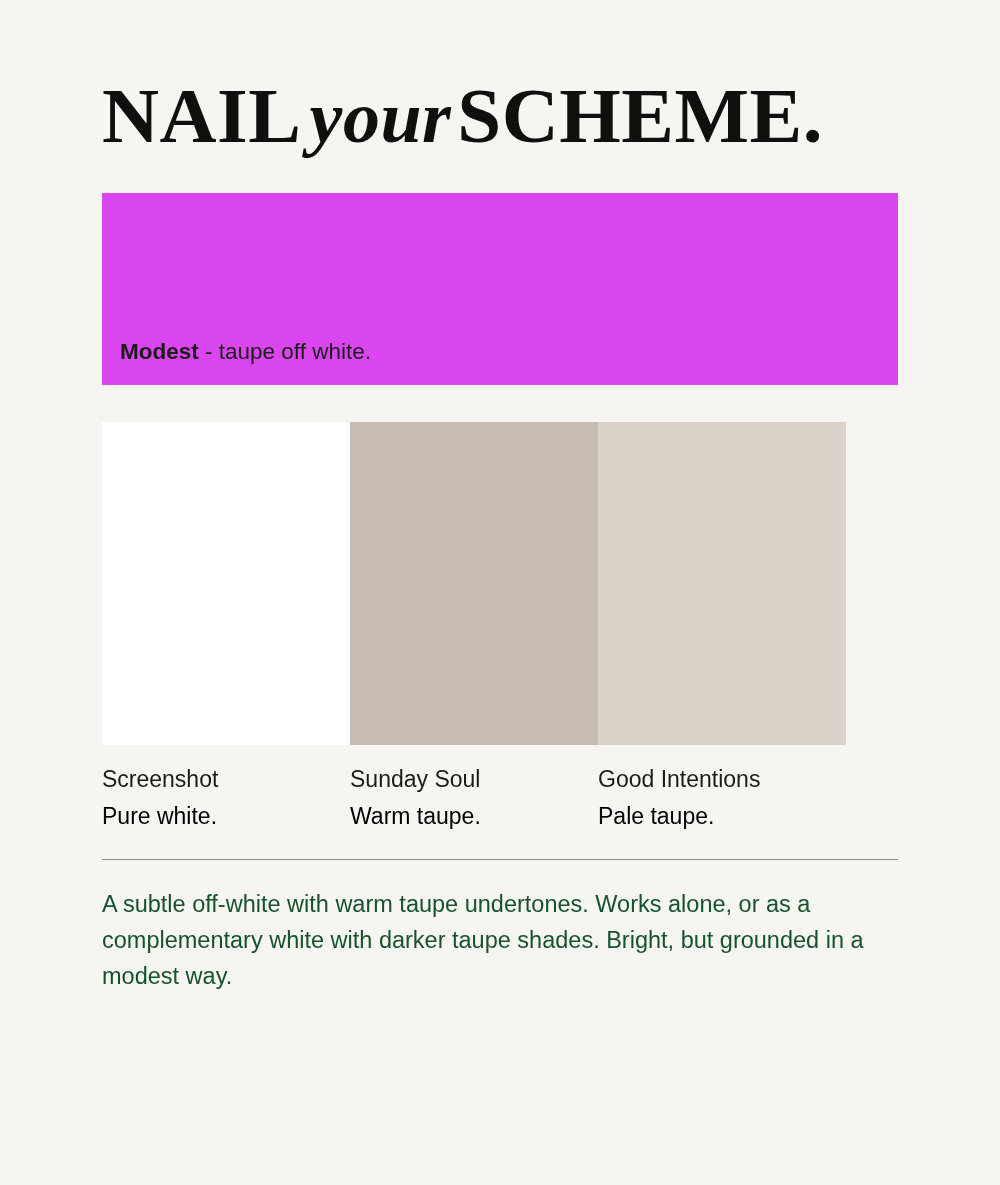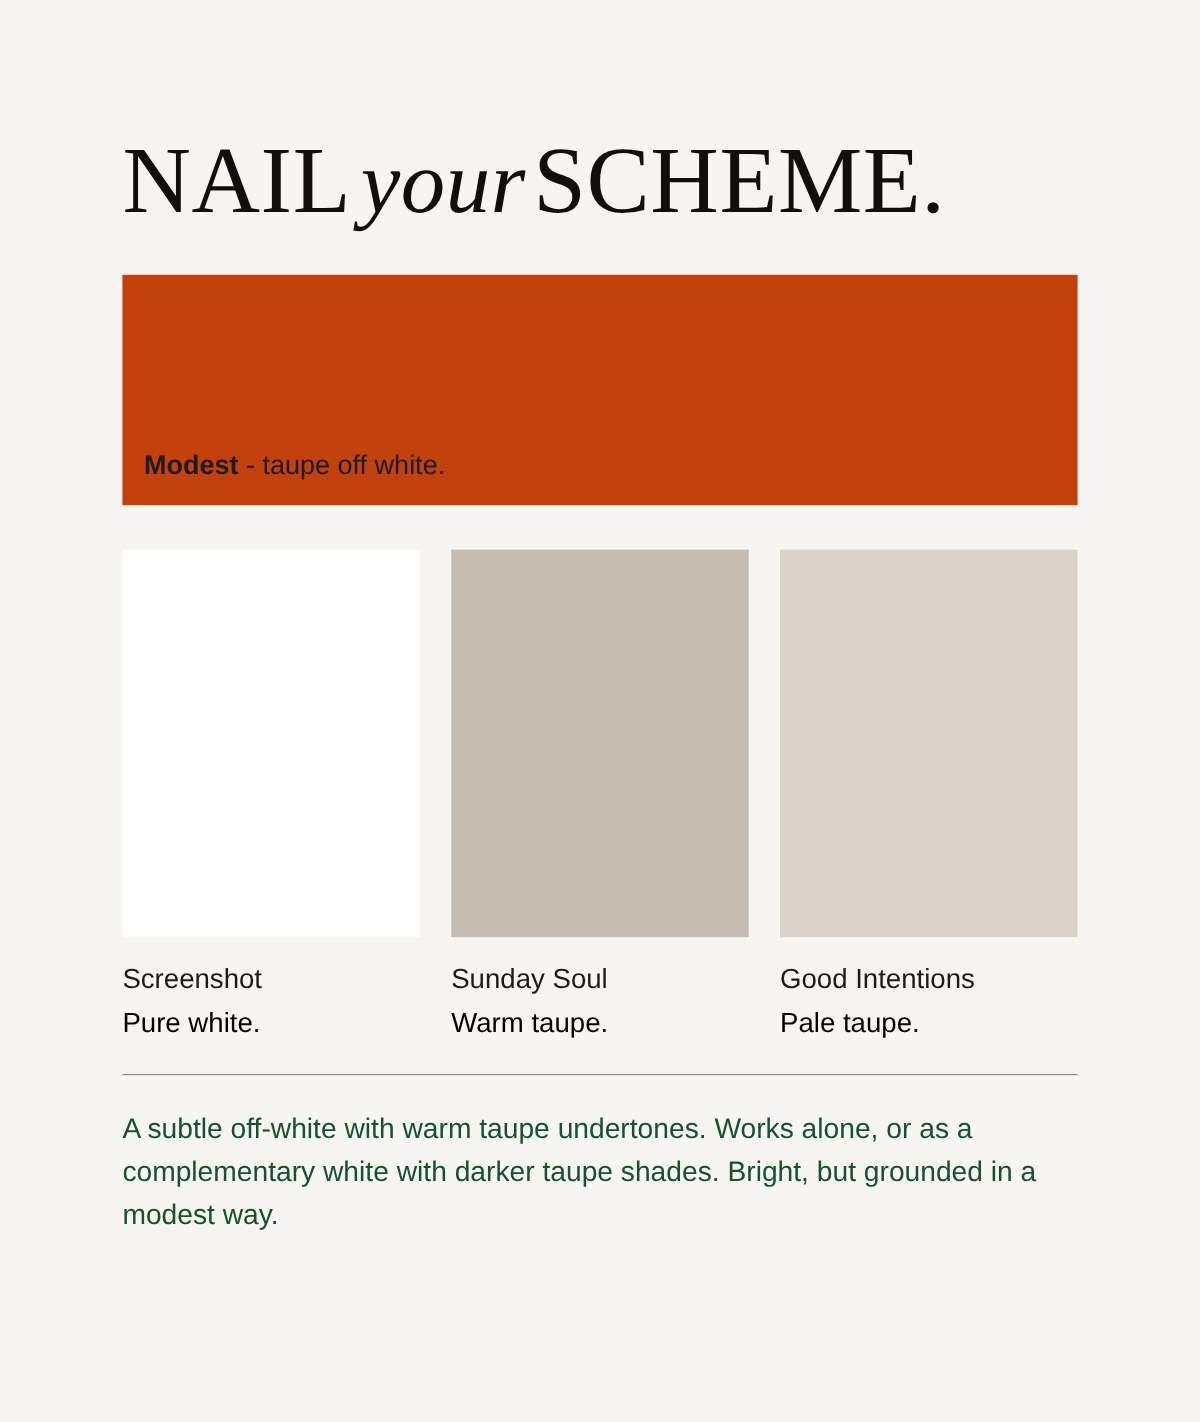--- a/index.html
+++ b/index.html
@@ -18,23 +18,23 @@
   .page {
     position: relative;
     width: 1000px;
     height: 1185px;
     padding: 0 102px;
   }
 
   
   .headline {
     margin: 0;
-    padding-top: 112px;
+    padding-top: 76px;
     font-family: "Liberation Serif", "DejaVu Serif", serif;
-    font-weight: 400;
+    font-weight: 700;
     font-size: 79px;
     line-height: 1.0;
     letter-spacing: 0.5px;
     color: #100f0e;
     white-space: nowrap;
   }
   .headline .italic {
     font-style: italic;
     font-size: 74px;
     padding: 0 6px 0 8px;
@@ -59,21 +59,20 @@
   .main-swatch-caption .name {
     font-weight: 700;
   }
   .main-swatch-caption .desc {
     font-weight: 400;
   }
 
   
   .swatch-row {
     display: flex;
-    gap: 26px;
     margin-top: 37px;
   }
   .swatch-card {
     width: 248px;
   }
   .swatch-chip {
     width: 248px;
     height: 323px;
     display: block;
   }
@@ -108,21 +107,21 @@
 </style>
 </head>
 <body style="background: rgb(247, 245, 241);">
 
 <div class="page">
 
   <h1 class="headline">
     <span>NAIL</span><span class="italic">your</span><span>SCHEME.</span>
   </h1>
 
-  <div class="main-swatch" style="background: #c2410c;">
+  <div class="main-swatch" style="background: #d946ef;">
     <div class="main-swatch-caption">
       <span class="name">Modest</span>
       <span class="desc">- taupe off white.</span>
     </div>
   </div>
 
   <div class="swatch-row">
 
     <div class="swatch-card">
       <div class="swatch-chip" style="background: rgb(255, 255, 255);"></div>

